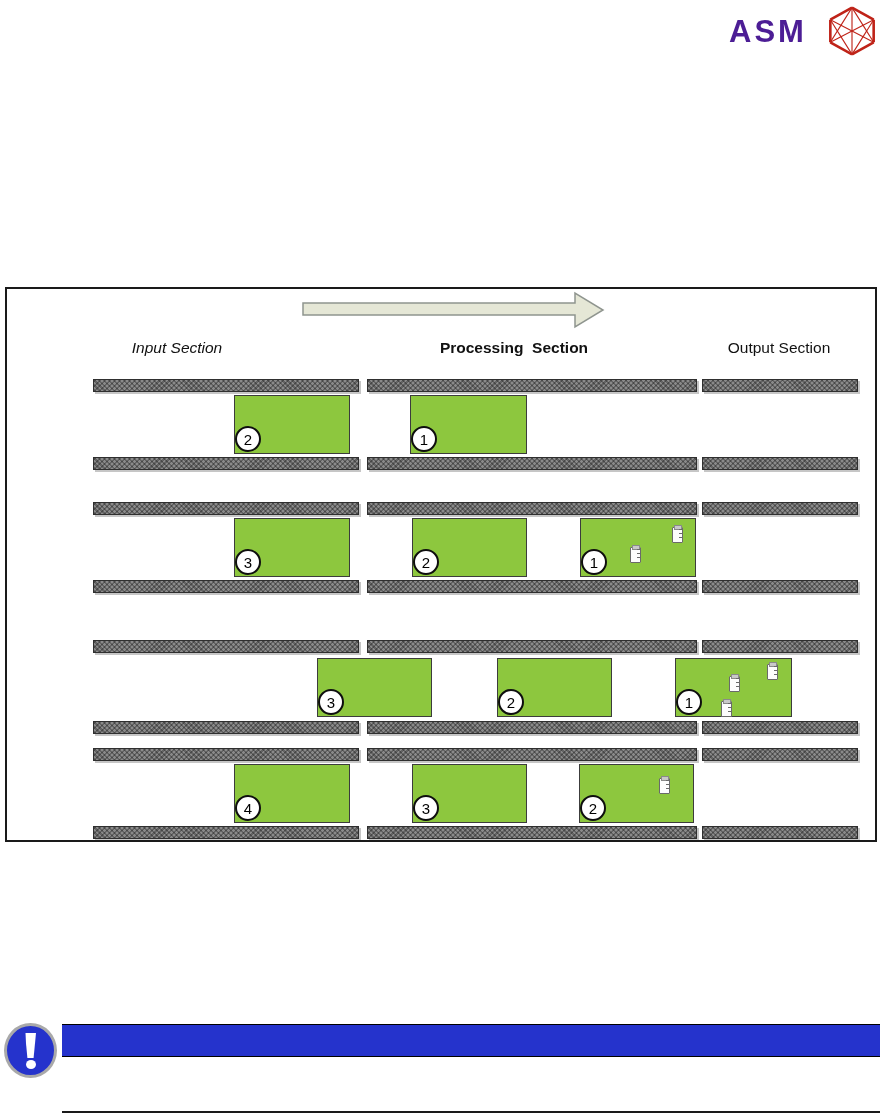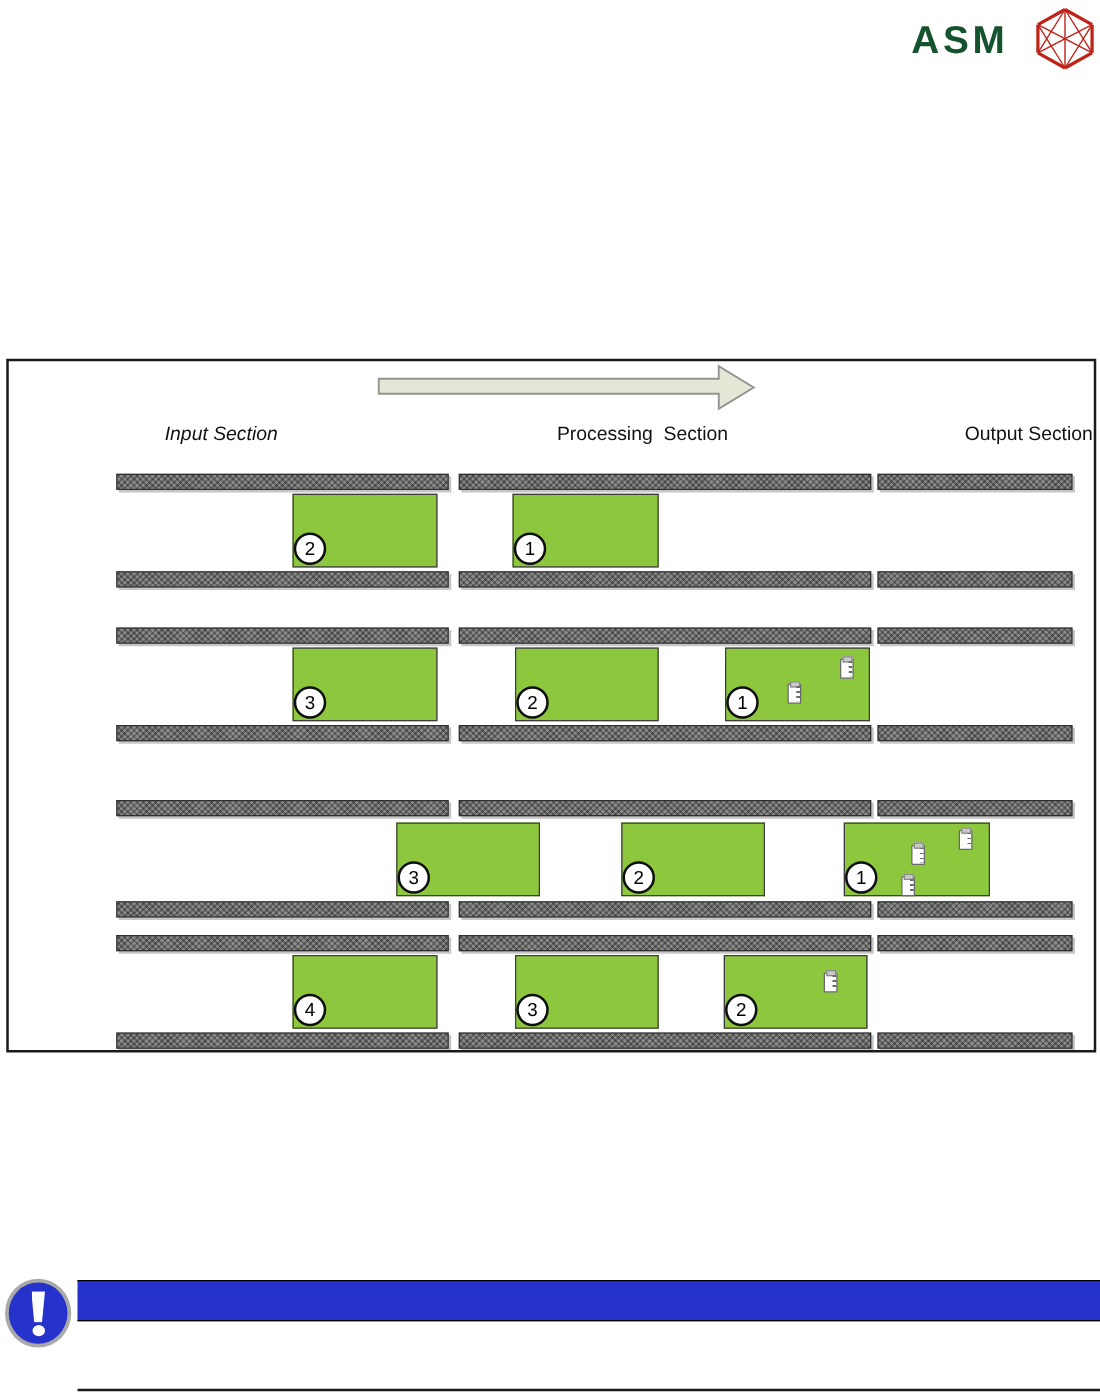--- a/index.html
+++ b/index.html
@@ -4,36 +4,36 @@
 <style>
   html,body{margin:0;padding:0;background:#fff;}
   .page{
     position:relative;width:880px;height:1117px;background:#fff;
     font-family:"Liberation Sans",sans-serif;overflow:hidden;
   }
   
   .logo-wrap{position:absolute;top:0;left:0;width:880px;height:70px;}
   .logo-text{
     position:absolute;left:729px;top:14px;width:84px;
-    font-size:31px;font-weight:bold;letter-spacing:3px;color:#14532d;
+    font-size:31px;font-weight:bold;letter-spacing:3px;color:#4c1d95;
   }
   .logo-mark{position:absolute;left:826px;top:3px;width:52px;height:56px;}
   
   .diagram{
     position:absolute;left:5px;top:287px;width:868px;height:551px;
     border:2px solid #1a1a1a;background:#fff;overflow:hidden;
   }
   .flow-arrow{position:absolute;left:294px;top:1px;width:306px;height:40px;}
   .section-label{
     position:absolute;top:50px;transform:translateX(-50%);
     font-size:15.5px;color:#111;white-space:pre;
   }
   .label-input{left:170px;font-style:italic;}
-  .label-processing{left:507px;}
-  .label-output{left:816px;}
+  .label-processing{left:507px;font-weight:bold;}
+  .label-output{left:772px;}
   
   .rail{
     position:absolute;height:13px;
     background:
       repeating-linear-gradient(45deg, rgba(0,0,0,.28) 0 1.5px, transparent 1.5px 3.5px),
       repeating-linear-gradient(-45deg, rgba(0,0,0,.28) 0 1.5px, transparent 1.5px 3.5px),
       var(--rail-gray,#8a8a8a);
     border:1.5px solid #2f2f2f;
     box-shadow:2px 2px 0 #c6c6c6;
     box-sizing:border-box;

